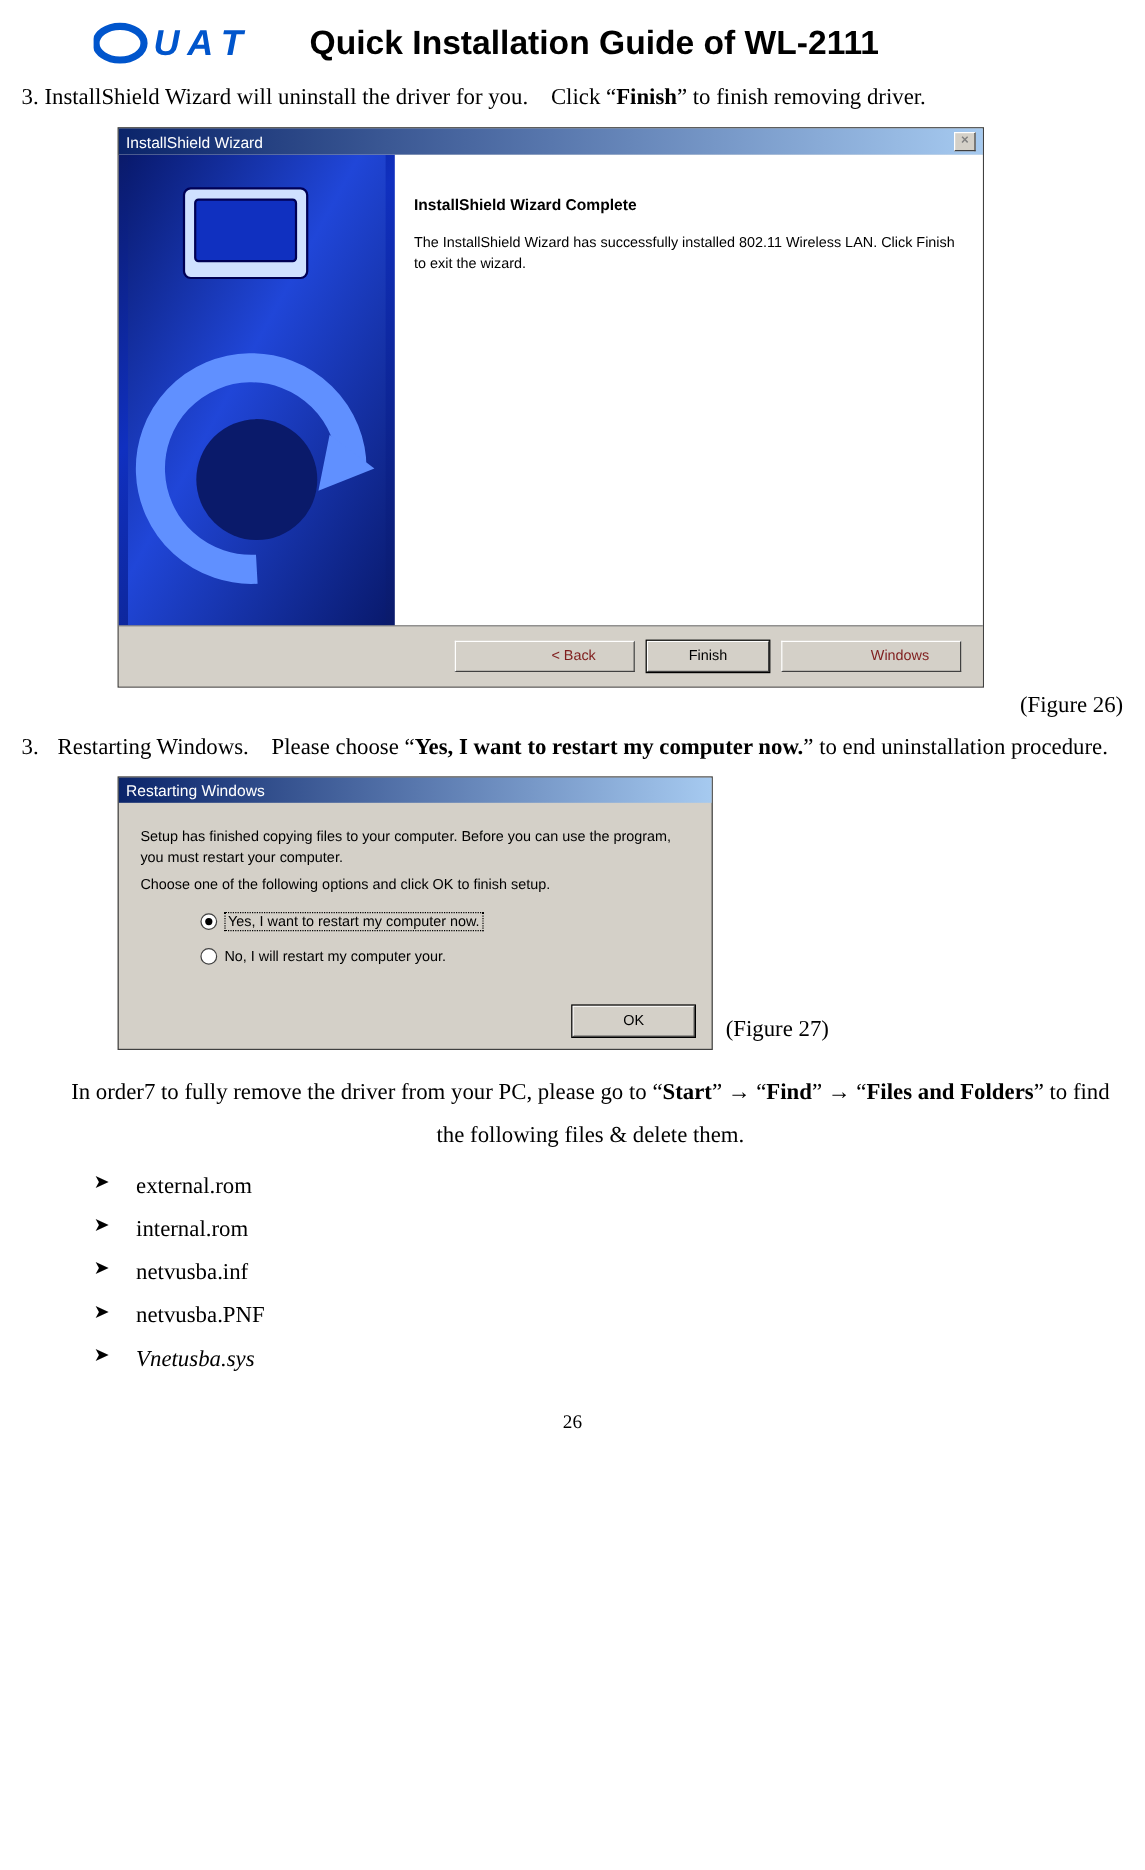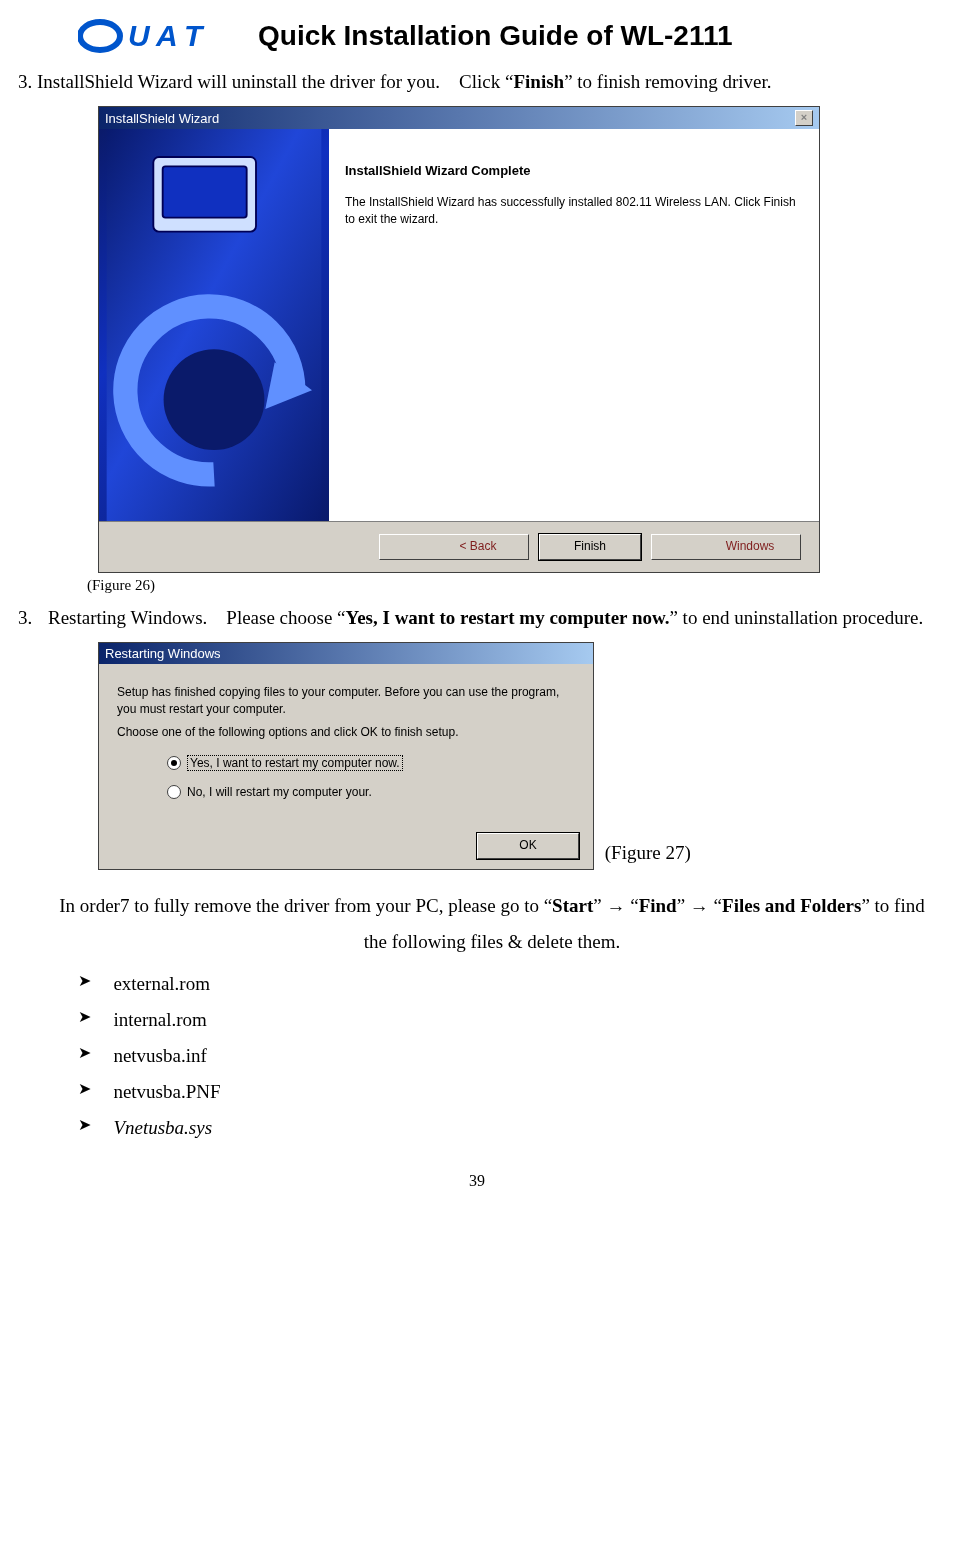--- a/index.html
+++ b/index.html
@@ -36,23 +36,24 @@
     margin-left: 80px;
     margin-top: 6px;
   }
   .figure-wrap-2 {
     margin-left: 80px;
     margin-top: 6px;
     display: inline-block;
     vertical-align: bottom;
   }
   .fig-caption {
-    font-size: 15px;
+    font-size: 19px;
     margin-top: 4px;
     margin-left: 69px;
+    text-align: right;
   }
   .fig-caption-inline {
     font-size: 19px;
     display: inline-block;
     vertical-align: bottom;
     margin-left: 6px;
     margin-bottom: 6px;
   }
   
   .win {
@@ -324,13 +325,13 @@
   <li>
       <span class="arrow">➤</span>
       <span>netvusba.PNF</span>
     </li>
   <li>
       <span class="arrow">➤</span>
       <span class="italic">Vnetusba.sys</span>
     </li>
 </ul>
 
-<div class="page-num">39</div>
+<div class="page-num">26</div>
 
 </body></html>

